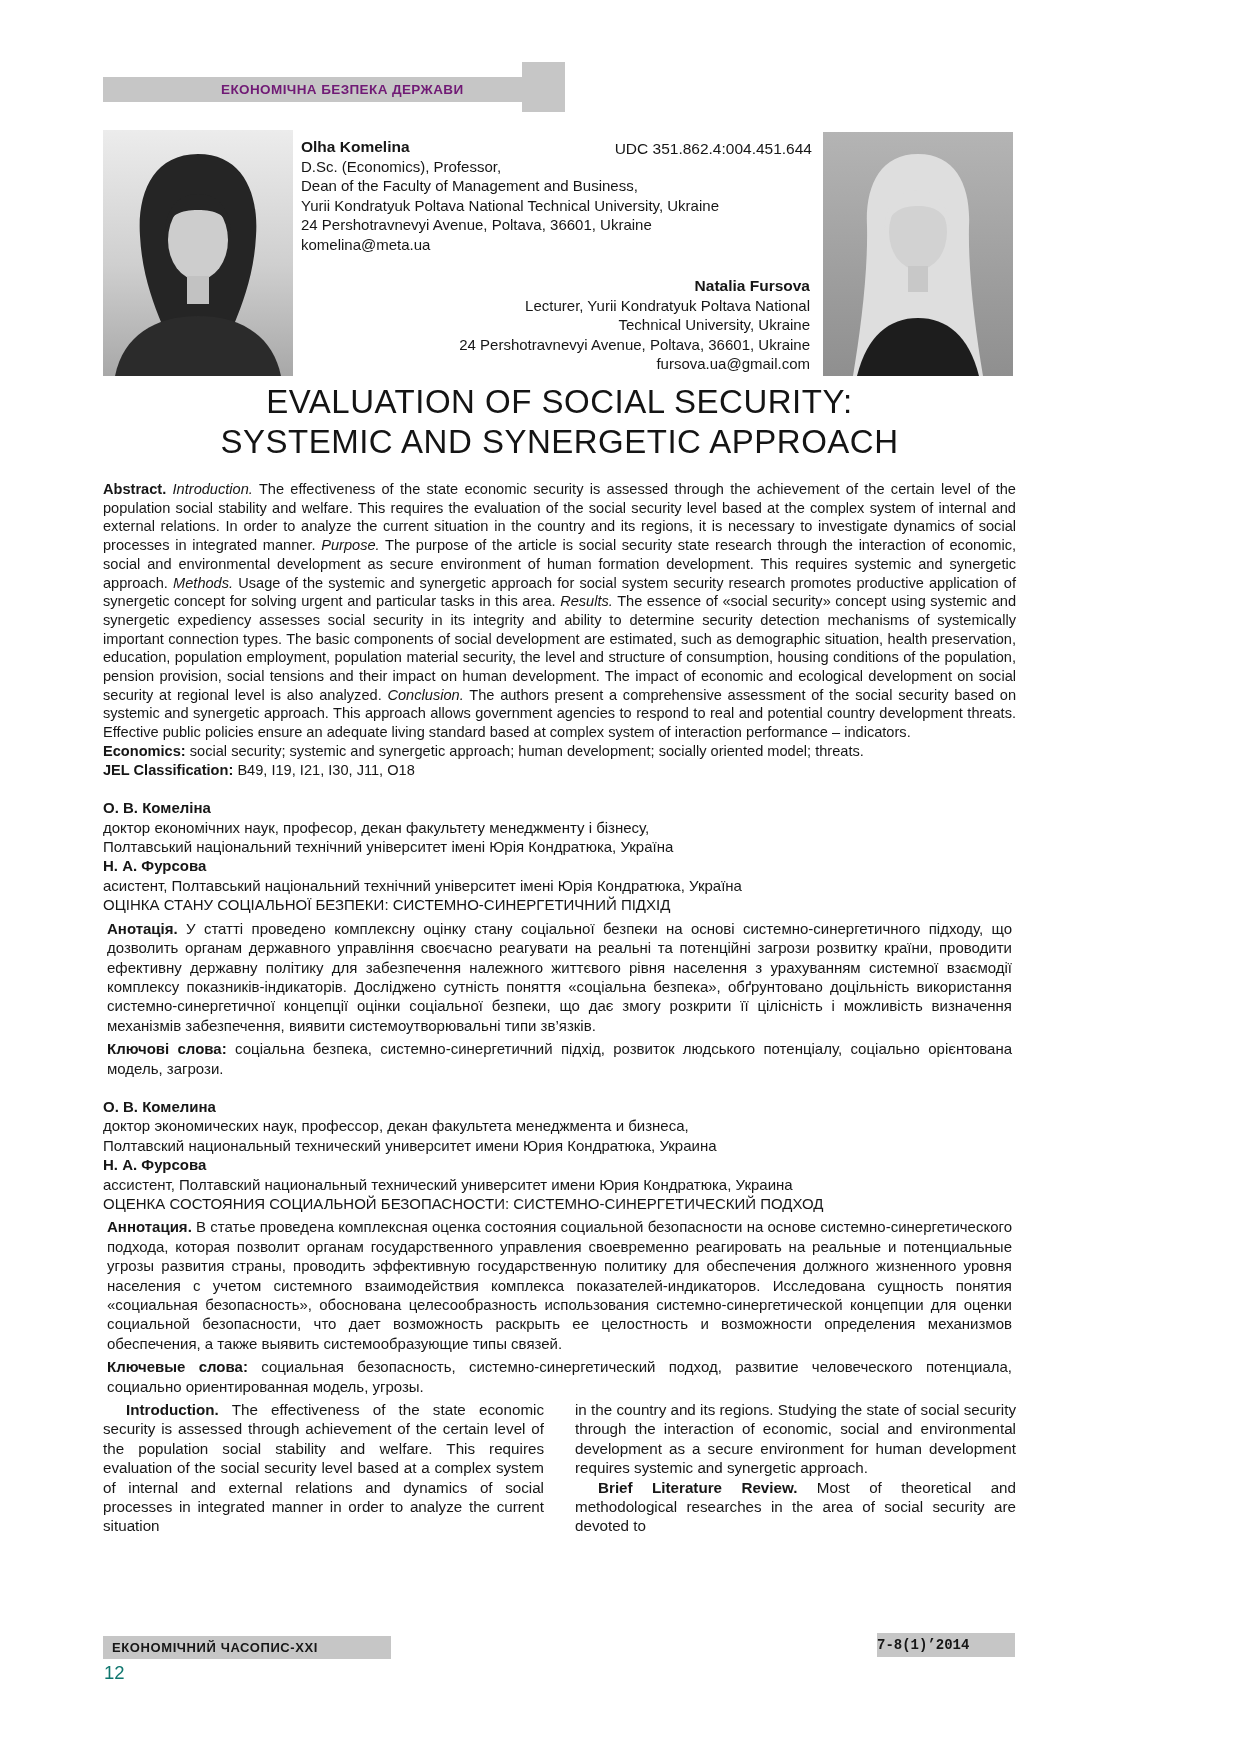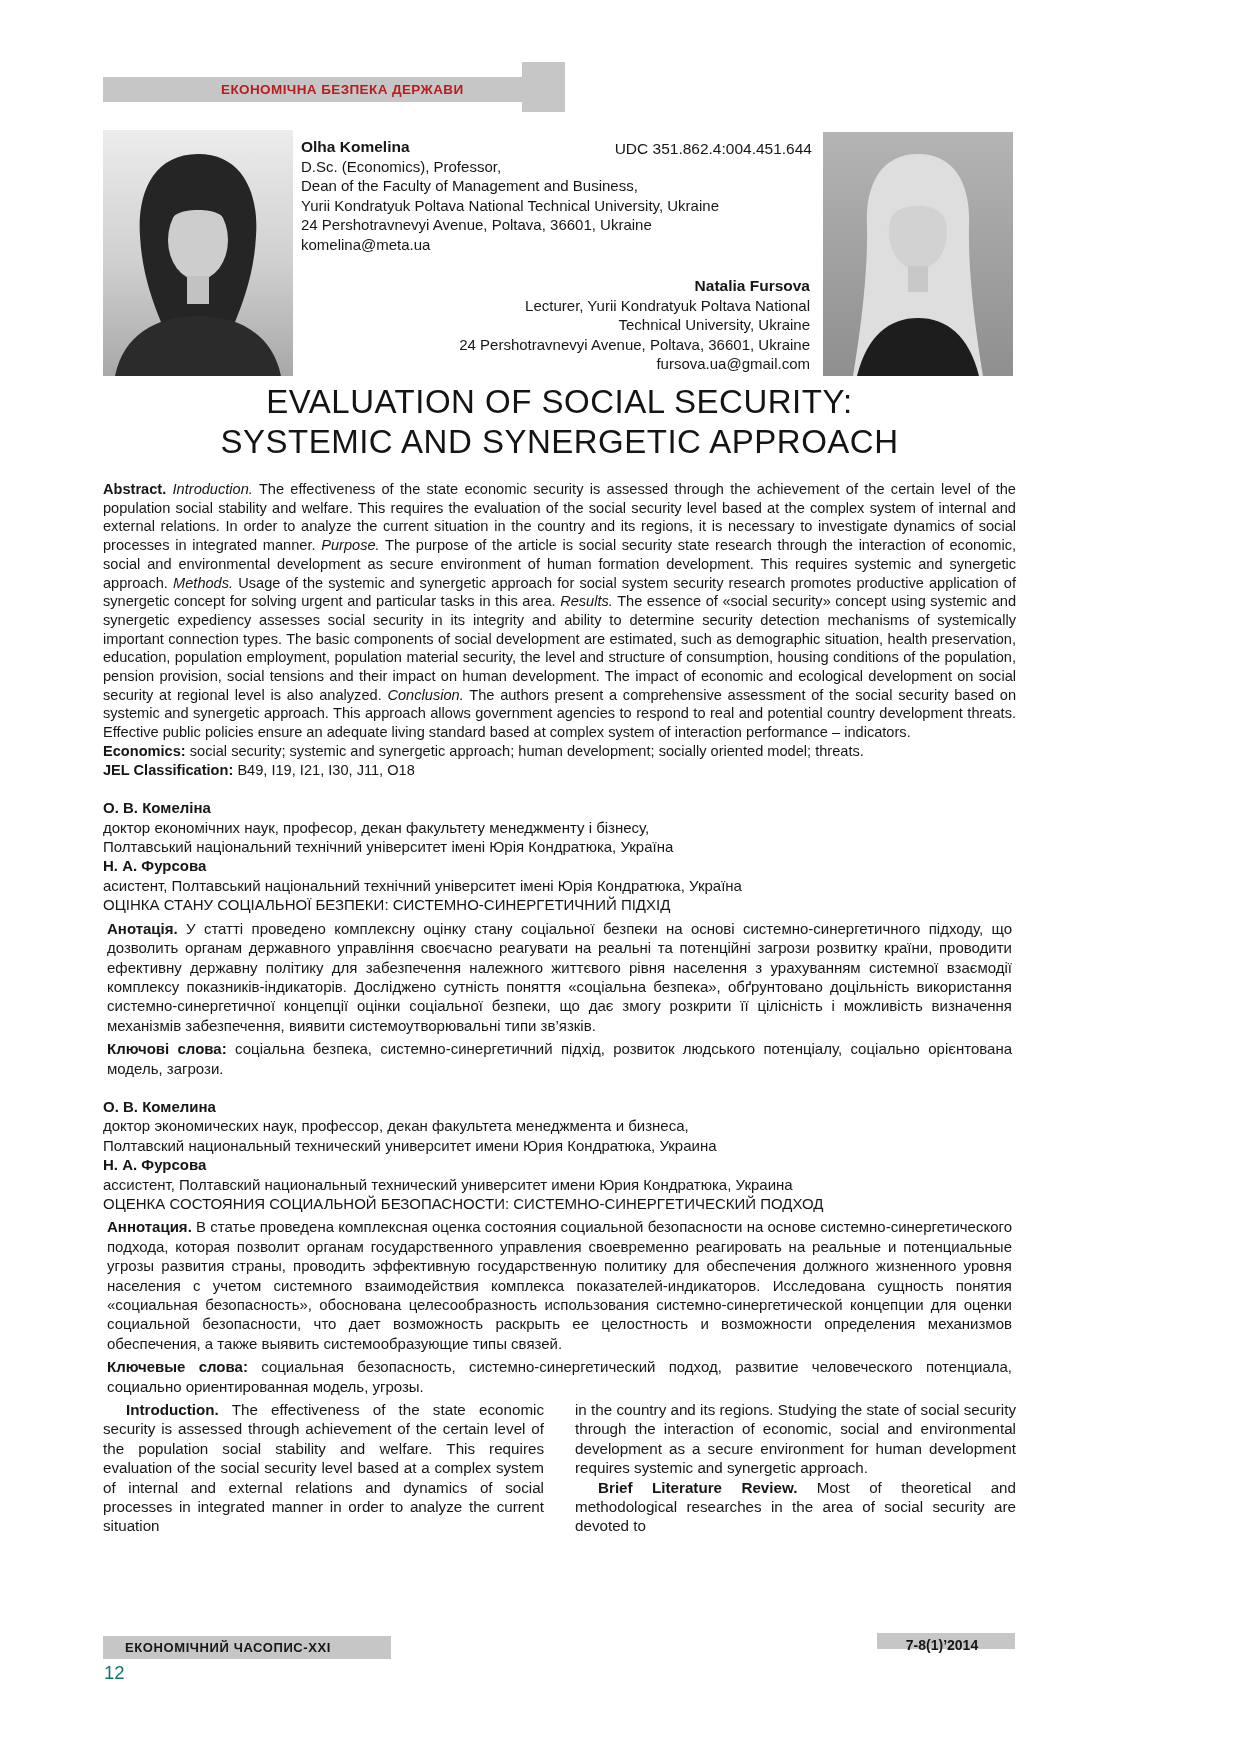--- a/index.html
+++ b/index.html
@@ -2,21 +2,21 @@
 <html><head>
 <meta charset="utf-8">
 <style>
   html,body{margin:0;padding:0;background:#ffffff;}
   .page{position:relative;width:1240px;height:1754px;background:#ffffff;
         font-family:"Liberation Sans",sans-serif;color:#161616;overflow:hidden;}
 
   
   .topbar{position:absolute;left:103px;top:77px;width:419px;height:25px;background:#c6c6c6;}
   .topbar-label{display:block;padding-left:118px;line-height:25px;font-size:13.5px;
-                font-weight:bold;letter-spacing:.4px;color:#b91c1c;white-space:nowrap;}
+                font-weight:bold;letter-spacing:.4px;color:#701a75;white-space:nowrap;}
   .topbar-accent{position:absolute;left:522px;top:62px;width:43px;height:50px;background:#c6c6c6;}
 
   
   .photo{position:absolute;overflow:hidden;}
   .photo-left{left:103px;top:130px;width:190px;height:246px;}
   .photo-right{left:823px;top:132px;width:190px;height:244px;}
   .photo svg{display:block;width:100%;height:100%;}
 
   .udc{position:absolute;top:140px;right:428px;font-size:15.5px;}
 
@@ -39,22 +39,22 @@
   .just{margin:4px;text-align:justify;}
 
   .columns{display:flex;gap:31px;}
   .col{width:441px;font-size:15.2px;line-height:19.4px;text-align:justify;}
   .col p{margin:0;}
   .col .indent{text-indent:23px;}
 
   
   .footer-bar{position:absolute;background:#c6c6c6;font-weight:bold;}
   .footer-left{left:103px;top:1636px;width:288px;height:23px;}
-  .footer-left span{display:block;line-height:23px;padding-left:22px;font-size:13px;letter-spacing:.6px;}
-  .footer-right{left:877px;top:1633px;width:138px;height:16px;text-align:center;}
+  .footer-left span{display:block;line-height:23px;padding-left:9px;font-size:13px;letter-spacing:.6px;}
+  .footer-right{left:877px;top:1633px;width:138px;height:24px;text-align:left;font-family:Liberation Mono, monospace;}
   .footer-right span{display:block;line-height:24px;padding-right:8px;font-size:14px;}
   .page-number{position:absolute;left:104px;top:1662px;font-size:18.5px;color:#0f766e;}
 </style>
 </head>
 <body>
 
 <div class="page">
 
   <div class="topbar">
     <span class="topbar-label">ЕКОНОМІЧНА БЕЗПЕКА ДЕРЖАВИ</span>

